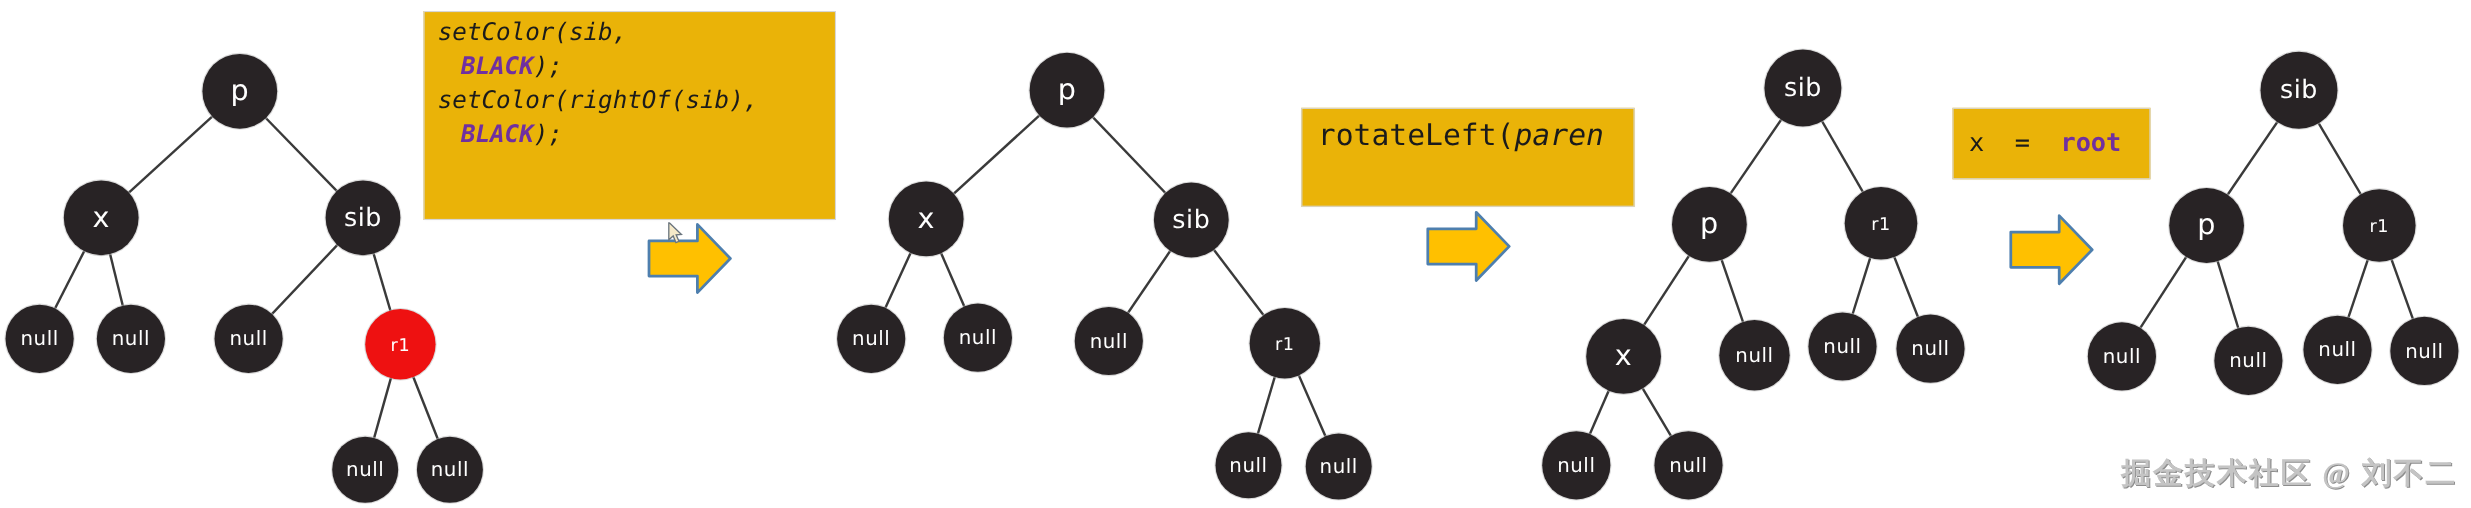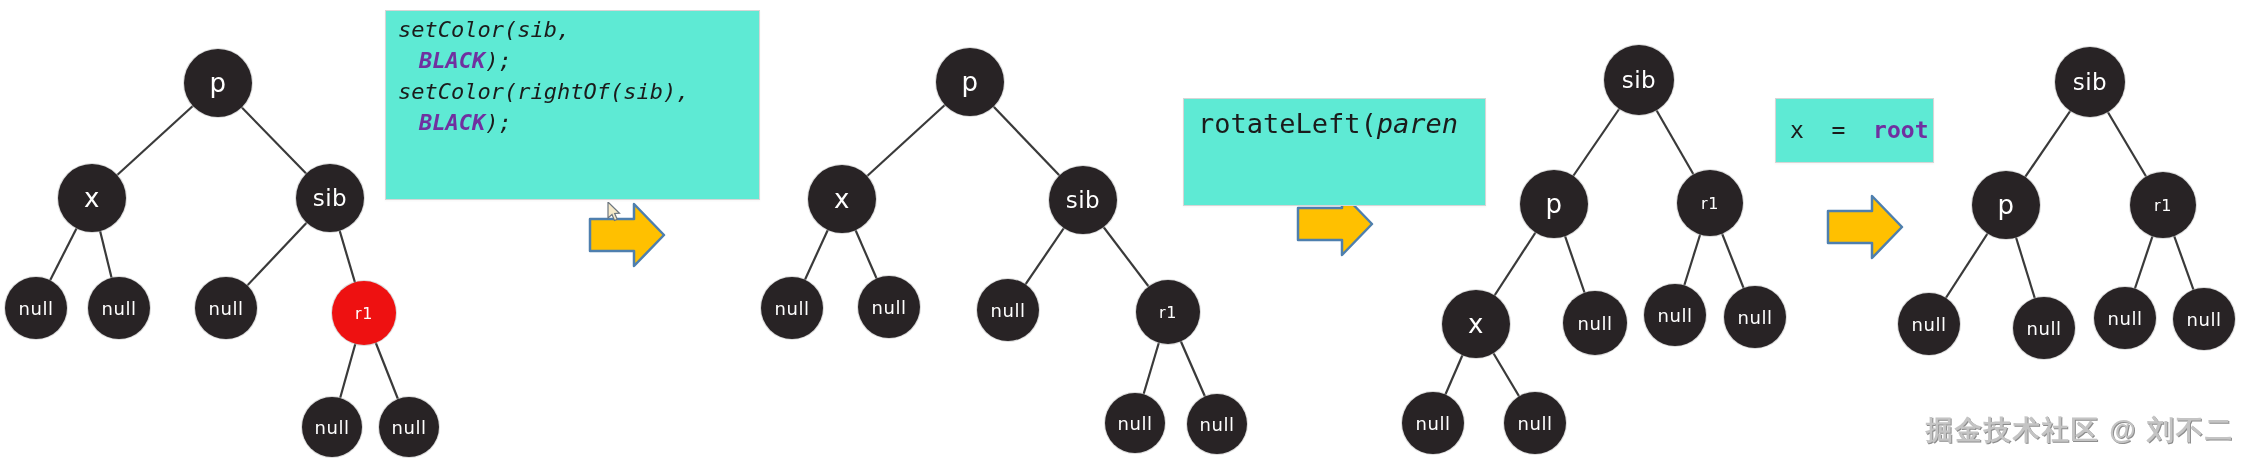--- a/index.html
+++ b/index.html
@@ -17,42 +17,42 @@
     display:flex;align-items:center;justify-content:center;
     color:#ffffff;
     transform:translate(-50%,-50%);
     box-shadow:0 0 0 1px rgba(190,190,190,.55);
     font-family:"DejaVu Sans",sans-serif;
     letter-spacing:.5px;
     user-select:none;
   }
   .code-box{
     position:absolute;
-    background:#5eead4;
+    background:#eab308;
     border:1.5px solid #d6d6d6;
     box-sizing:border-box;
     font-family:"DejaVu Sans Mono","Liberation Mono",monospace;
     color:#1b1b1b;
     box-shadow:0 1px 2px rgba(0,0,0,.04);
   }
   .code-line{white-space:pre;}
   .k-i{font-style:italic;color:#1b1b1b;}
   .k-n{font-style:normal;color:#1b1b1b;}
   .k-kw{font-style:italic;font-weight:bold;color:#7030A0;margin-left:21px;}
   .k-kwn{font-style:normal;font-weight:bold;color:#7030A0;}
   .watermark{
     position:absolute;
     right:12px;
     top:412px;
     font-size:27px;
     font-weight:bold;
     letter-spacing:2px;
     color:#c4c4c4;
     text-shadow:1px 1px 0 #8d8d8d,-1px -1px 0 #ffffff;
-    font-family:Liberation Sans, sans-serif;
+    font-family:Liberation Serif, serif;
   }
 </style>
 </head>
 <body>
 
 <div class="canvas">
   <svg id="diagram-svg" width="2246" height="462">
       <line x1="218" y1="83" x2="92" y2="198" stroke="#3a3a3a" stroke-width="2.2"></line>
       <line x1="218" y1="83" x2="330" y2="198" stroke="#3a3a3a" stroke-width="2.2"></line>
       <line x1="92" y1="198" x2="36" y2="308" stroke="#3a3a3a" stroke-width="2.2"></line>
@@ -191,24 +191,24 @@
         <span>null</span>
       </div>
     </div>
   <div id="code-layer">
       <div class="code-box" style="left: 385px; top: 10px; width: 375px; height: 190px; font-size: 22px; line-height: 31px; padding: 3px 12px;">
         <div class="code-line"><span class="k-i">setColor(sib,</span></div>
         <div class="code-line"><span class="k-kw">BLACK</span><span class="k-i">);</span></div>
         <div class="code-line"><span class="k-i">setColor(rightOf(sib),</span></div>
         <div class="code-line"><span class="k-kw">BLACK</span><span class="k-i">);</span></div>
       </div>
-      <div class="code-box" style="left: 1183px; top: 98px; width: 303px; height: 108px; font-size: 27px; line-height: 38px; padding: 6px 14px;">
+      <div class="code-box" style="left: 1183px; top: 98px; width: 303px; height: 90px; font-size: 27px; line-height: 38px; padding: 6px 14px;">
         <div class="code-line"><span class="k-n">rotateLeft(</span><span class="k-i">paren</span></div>
       </div>
-      <div class="code-box" style="left: 1775px; top: 98px; width: 159px; height: 65px; font-size: 23px; line-height: 33px; padding: 15px 14px;">
+      <div class="code-box" style="left: 1775px; top: 98px; width: 180px; height: 65px; font-size: 23px; line-height: 33px; padding: 15px 14px;">
         <div class="code-line"><span class="k-n">x  =  </span><span class="k-kwn">root</span></div>
       </div>
     </div>
   <div class="watermark">掘金技术社区 @ 刘不二</div>
   <svg id="cursor-svg" width="18" height="22" style="position: absolute; left: 607px; top: 202px;">
     <polygon points="1,0 1,16 5,12.5 7.5,18.5 10.2,17.3 7.7,11.5 12.5,11.2" fill="#f5e9c8" stroke="#6b757e" stroke-width="1.2"></polygon>
   </svg>
 </div>
 
 </body></html>

